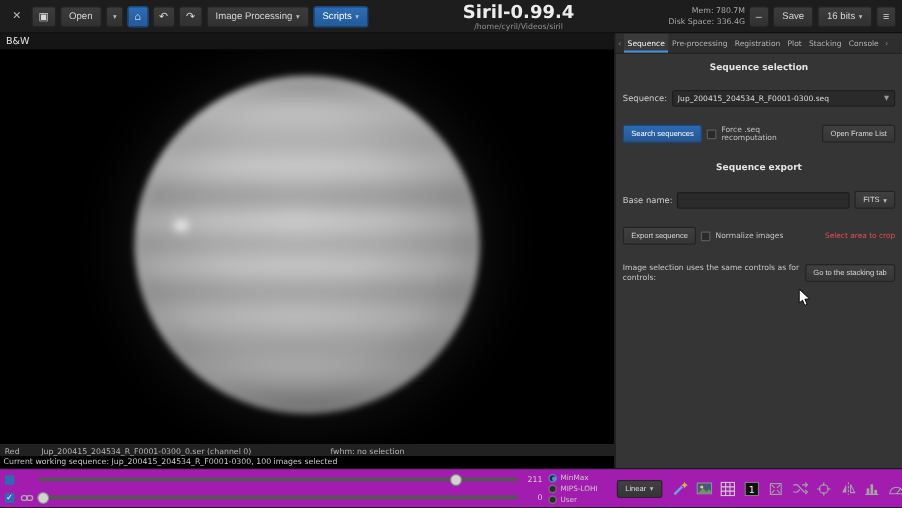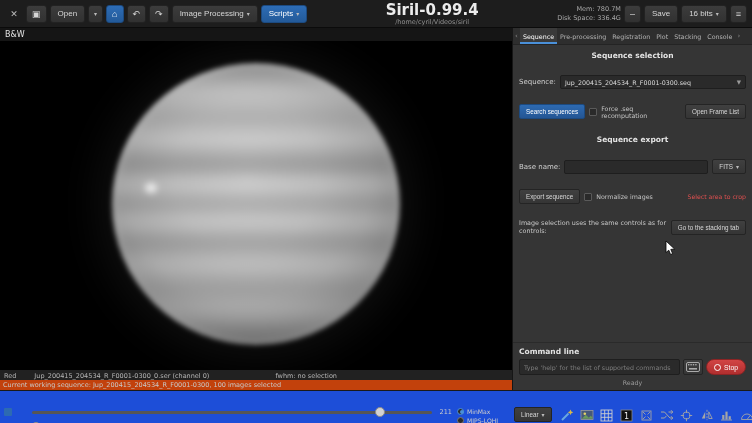--- a/index.html
+++ b/index.html
@@ -40,21 +40,21 @@
              rgba(95,95,95,0.30) 20%, rgba(0,0,0,0) 27%,
              rgba(80,80,80,0.45) 36%, rgba(0,0,0,0) 43%,
              rgba(75,75,75,0.35) 50%, rgba(0,0,0,0) 56%,
              rgba(85,85,85,0.40) 64%, rgba(0,0,0,0) 71%,
              rgba(90,90,90,0.30) 80%, rgba(0,0,0,0) 88%,
              rgba(55,55,55,0.5) 100%); }
   .spot { position:absolute; left:33px; top:120px; width:12px; height:10px; border-radius:50%;
           background:#efefef; filter:blur(2.5px); }
   .status1 { height:10px; flex:0 0 10px; background:#212121; display:flex; align-items:flex-end;
              font-size:6.5px; color:#b5b5b5; padding:0 4px; white-space:nowrap; }
-  .status2 { height:10px; flex:0 0 10px; background:#c2410c; display:flex; align-items:center;
+  .status2 { height:10px; flex:0 0 10px; background:#000000; display:flex; align-items:center;
              font-size:6.5px; color:#c8c8c8; padding:0 3px; white-space:nowrap; }
 
   
   .sidebar { width:240px; flex:0 0 240px; background:#353535; border-left:1px solid #161616;
              display:flex; flex-direction:column; position:relative; }
   .tabbar { height:17px; flex:0 0 17px; background:#2e2e2e; border-bottom:1px solid #242424;
             display:flex; align-items:stretch; overflow:hidden; }
   .chev { width:7px; color:#8a8a8a; font-size:7px; display:flex; align-items:center; justify-content:center; }
   .tab { font-size:6.3px; color:#b5b5b5; display:flex; align-items:center; padding:0 3px; white-space:nowrap; }
   .tab.active { color:#fff; background:#3a3a3a; box-shadow:inset 0 -2px 0 #4a90d9; }
@@ -89,22 +89,22 @@
   .cmd-input::placeholder { color:#7d7d7d; }
   .kbd-btn { height:16px; width:20px; display:flex; align-items:center; justify-content:center;
              background:linear-gradient(#404040,#353535); border:1px solid #242424; border-radius:2px; }
   .stop-btn { height:16px; background:linear-gradient(#d24444,#b02e2e); border:1px solid #8c2424;
               border-radius:8px; color:#fff; font-size:6.8px; padding:0 7px; display:flex;
               align-items:center; gap:3px; }
   .stop-ring { width:7px; height:7px; border-radius:50%; border:1.5px solid #fff; }
   .ready { text-align:center; font-size:6.3px; color:#9a9a9a; padding:1px 0 2px; }
 
   
-  .bottombar { height:30px; flex:0 0 30px; background:#1d4ed8; border-top:1px solid #1a1a1a;
-               display:flex; align-items:flex-start; padding:16px 4px; gap:5px; }
+  .bottombar { height:30px; flex:0 0 30px; background:#a21caf; border-top:1px solid #1a1a1a;
+               display:flex; align-items:center; padding:16px 4px; gap:5px; }
   .sliders { width:448px; flex:0 0 448px; display:flex; flex-direction:column; gap:5px; }
   .srow { display:flex; align-items:center; gap:4px; height:10px; }
   .chip { width:8px; height:8px; background:#2d6ab2; border-radius:1px; flex:0 0 auto; }
   .sp { width:12px; flex:0 0 12px; }
   .track { flex:1; height:3px; background:#565656; border-radius:2px; position:relative; }
   .thumb { position:absolute; top:-3.5px; width:10px; height:10px; border-radius:50%;
            background:#d2d2d2; border:1px solid #8a8a8a; }
   .sval { width:16px; flex:0 0 16px; font-size:6.5px; color:#ccc; text-align:right; }
   .radios { display:flex; flex-direction:column; justify-content:center; gap:1px; width:52px; flex:0 0 52px; }
   .radio-row { display:flex; align-items:center; gap:3px; font-size:6.1px; color:#ccc; height:8px; }
@@ -230,43 +230,20 @@
           <button class="sbtn" style="margin-left:auto">Go to the stacking tab</button>
         </div>
       </div>
 
       <div class="cursor">
         <svg width="11" height="16" viewBox="0 0 11 16">
             <path d="M1 1 L1 12.5 L3.8 10.2 L5.6 14.5 L7.6 13.6 L5.8 9.4 L9.6 9 Z" fill="#fff" stroke="#000" stroke-width="0.8"></path>
           </svg>
       </div>
 
-      <div class="cmd">
-        <div class="cmd-title">Command line</div>
-        <div class="cmd-row">
-          <input class="cmd-input" placeholder="Type 'help' for the list of supported commands" style="">
-          <div class="kbd-btn">
-            <svg width="14" height="10" viewBox="0 0 14 10">
-                <rect x="0.5" y="0.5" width="13" height="9" rx="1.5" fill="none" stroke="#aaa"></rect>
-                <g fill="#aaa">
-                  <rect x="2" y="2" width="1.4" height="1.4"></rect>
-                  <rect x="4.4" y="2" width="1.4" height="1.4"></rect>
-                  <rect x="6.8" y="2" width="1.4" height="1.4"></rect>
-                  <rect x="9.2" y="2" width="1.4" height="1.4"></rect>
-                  <rect x="3" y="6" width="8" height="1.6"></rect>
-                </g>
-              </svg>
-          </div>
-          <button class="stop-btn">
-            <span class="stop-ring"></span>
-            <span>Stop</span>
-          </button>
-        </div>
-        <div class="ready">Ready</div>
-      </div>
     </aside>
   </div>
 
   <div class="bottombar">
     <div class="sliders">
       <div class="srow">
         <span class="chip"></span>
         <span class="sp"></span>
         <div class="track">
           <div class="thumb" style="left:calc(87% - 5px)"></div>

